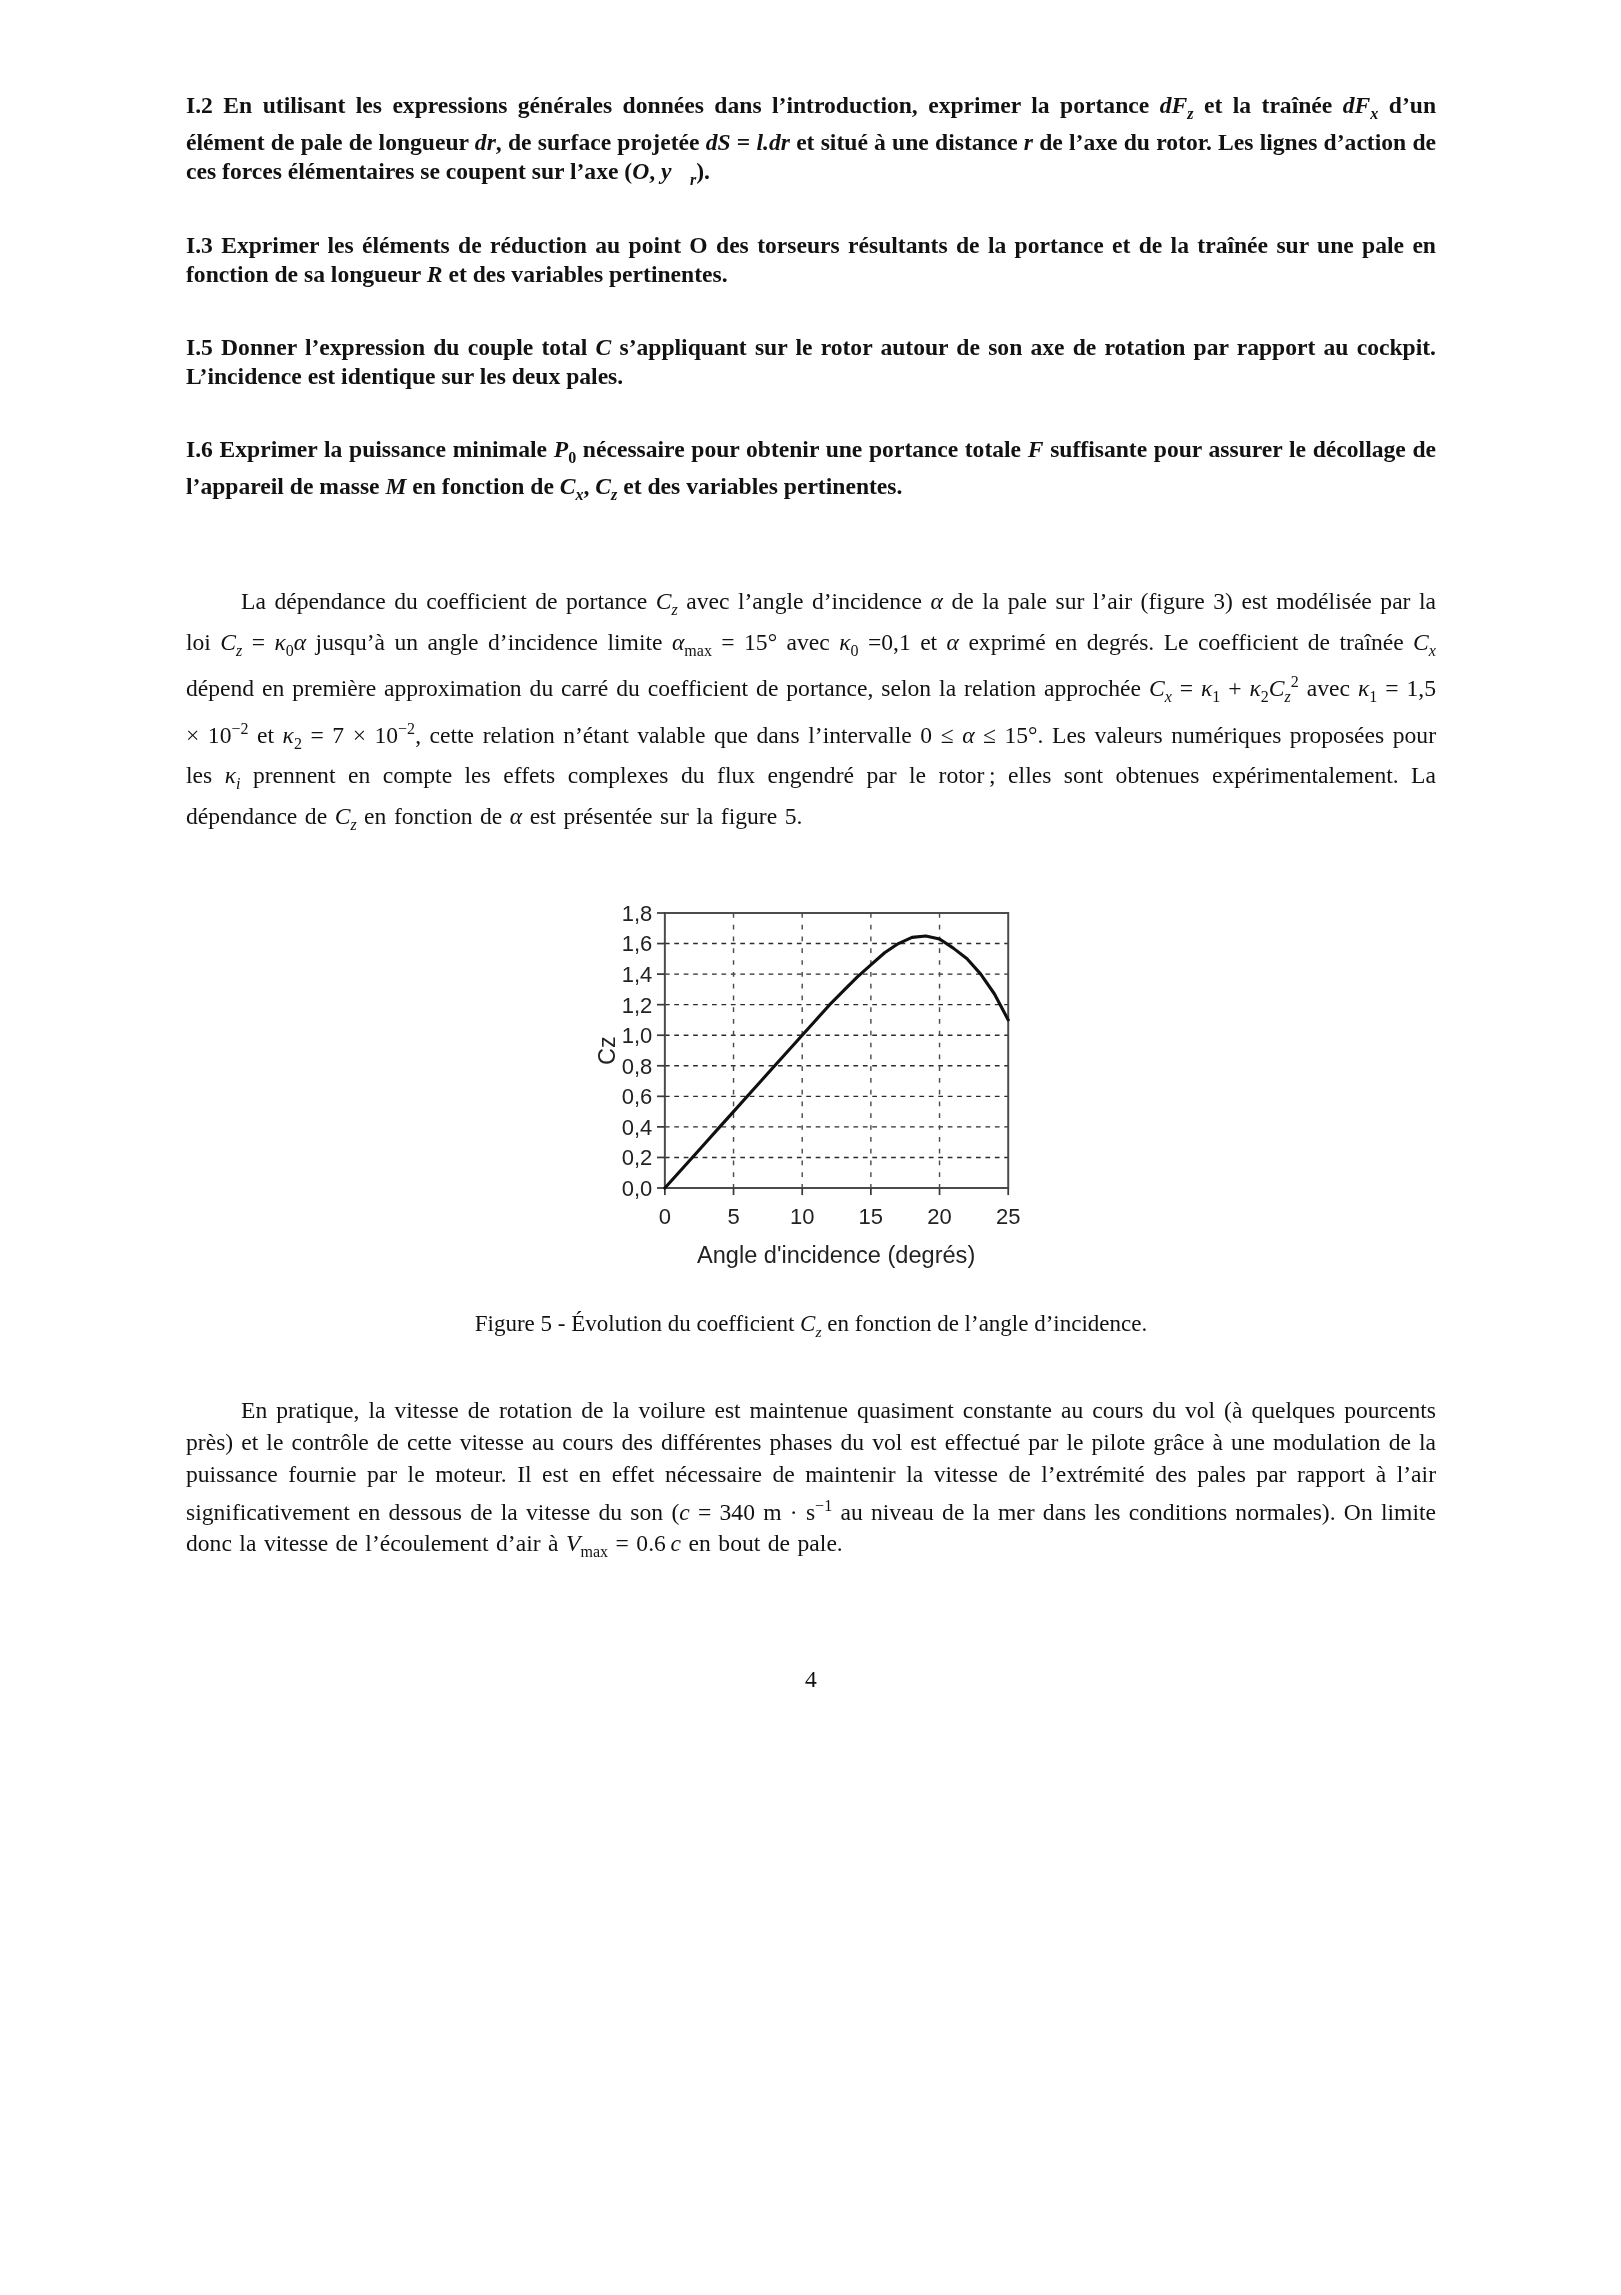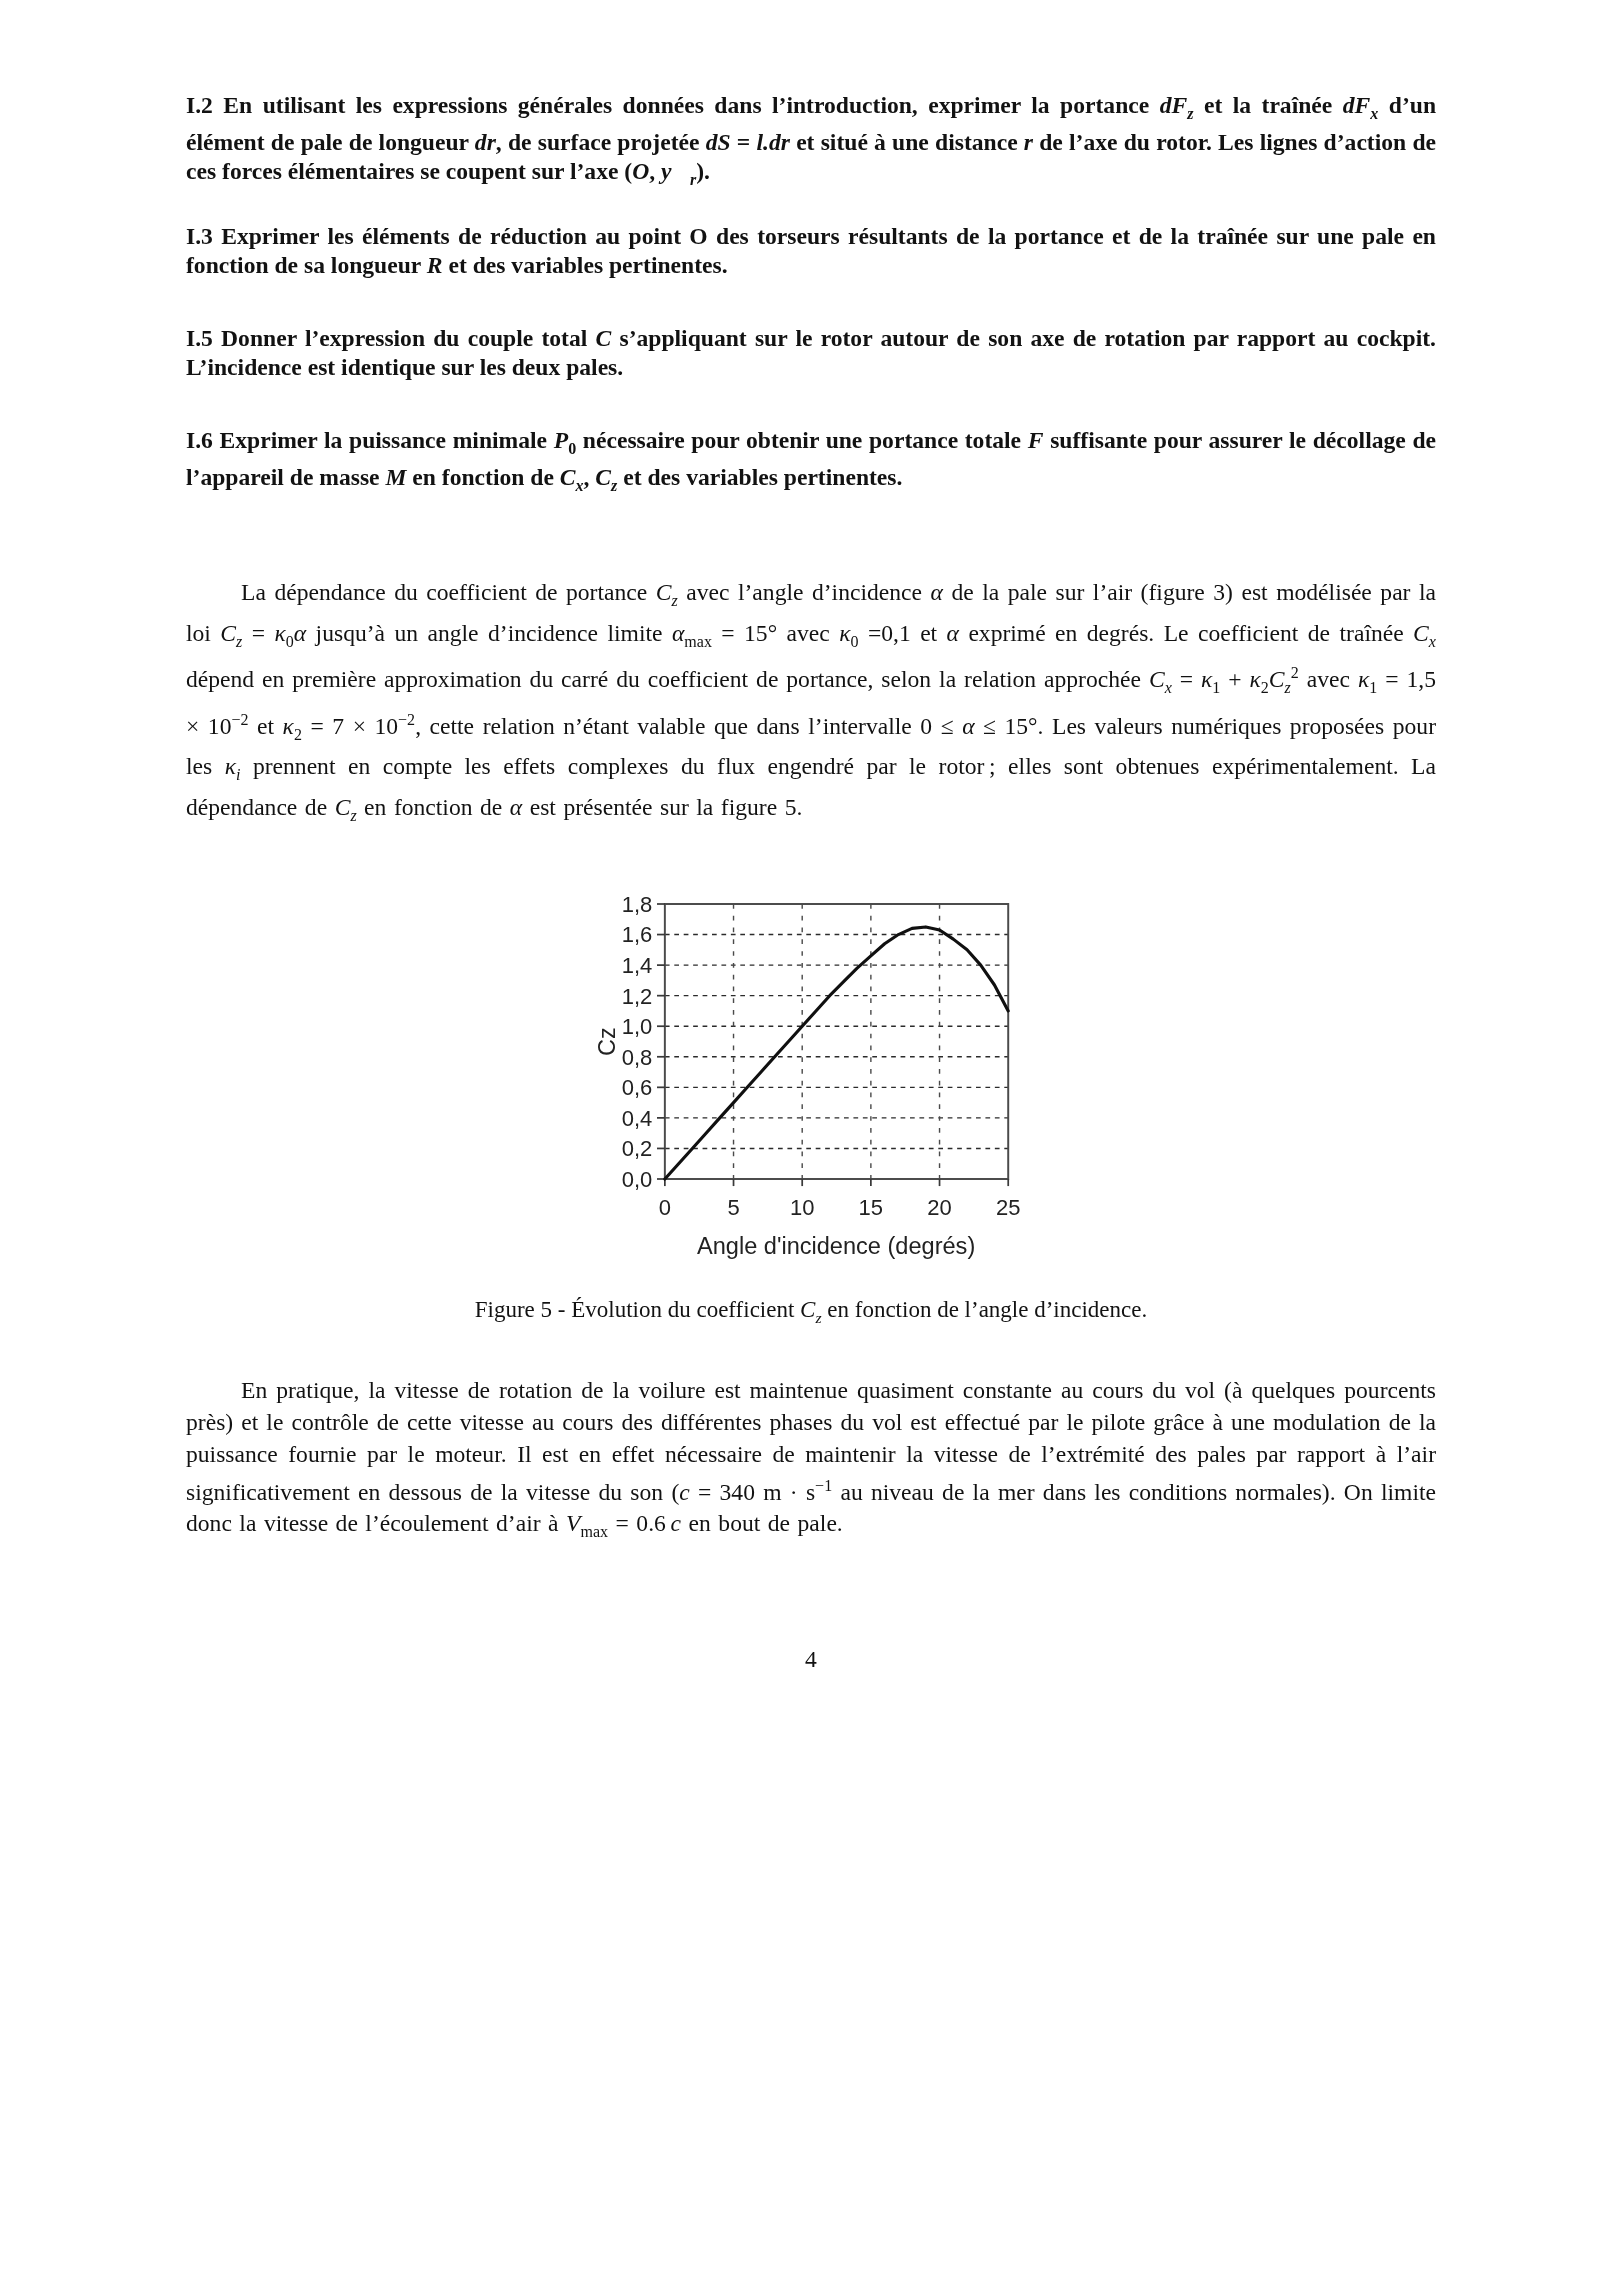--- a/index.html
+++ b/index.html
@@ -22,35 +22,35 @@
     margin:0;
   }
   .para{
     font-size:23.6px;
     line-height:32px;
     text-align:justify;
     text-indent:55px;
     word-spacing:1.6px;
     margin:0;
   }
-  #q3{margin-top:29px}
+  #q3{margin-top:38px}
   #q4{margin-top:46px}
   #q5{margin-top:44px}
   #q6{margin-top:44px}
   #para1{margin-top:76px}
   .figure{
     width:440px;height:393px;
     margin:35px auto 0;
     position:relative;
   }
   .caption{
     margin:35px 0 0;
     text-align:center;
     font-size:23px;
-    line-height:29px;
+    line-height:40px;
   }
   #q7{margin-top:63px}
   #para2{margin-top:42px}
   .pagenum{
     margin-top:98px;
     text-align:center;
     font-size:23.6px;
   }
   
   .grid{stroke:#2b2b2b;stroke-width:1.8;fill:none}

